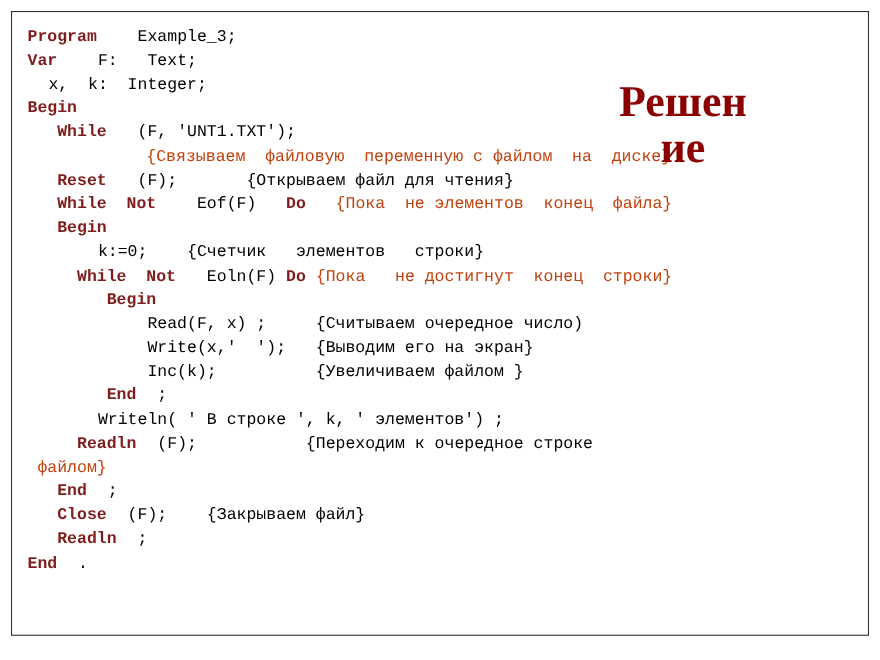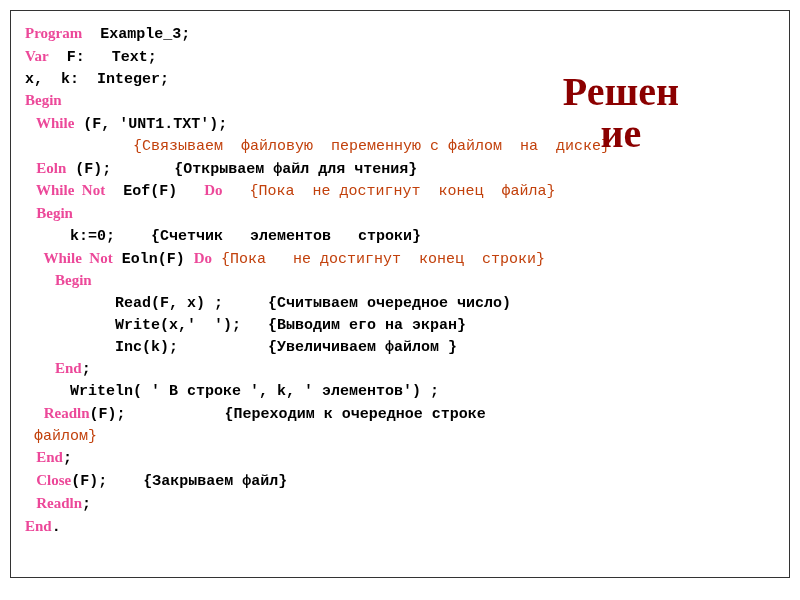--- a/index.html
+++ b/index.html
@@ -30,50 +30,50 @@
     text-align: center;
     line-height: 1.05;
   }
   .code {
     font-size: 15px;
     line-height: 1.45;
     white-space: pre;
     color: #000;
   }
   .kw {
-    color: #ec4899;
+    color: #7f1d1d;
     font-weight: bold;
-    font-family: Liberation Serif, serif;
   }
   .plain {
     color: #c2410c;
   }
   .bold {
-    font-weight: bold;
+    font-weight: normal;
     color: #000;
+    margin-left: 19px;
   }
 </style>
 </head>
 <body>
 
 <div class="container">
 
   <div class="title">
     <span>Решен</span><br>
     <span>ие</span>
   </div>
 
   <div class="code"><span class="kw">Program</span><span class="bold">  Example_3;</span>
 <span class="kw">Var</span><span class="bold">  F:   Text;</span>
 <span class="bold">x,  k:  Integer;</span>
 <span class="kw">Begin</span>
 <span class="kw">   While</span><span class="bold"> (F, 'UNT1.TXT');</span>
 <span class="plain">            {Связываем  файловую  переменную с файлом  на  диске}</span>
-<span class="kw">   Eoln</span><span class="bold"> (F);       {Открываем файл для чтения}</span>
-<span class="kw">   While</span><span class="kw">  Not</span><span class="bold">  Eof(F)   </span><span class="kw">Do</span><span class="plain">   {Пока  не достигнут  конец  файла}</span>
+<span class="kw">   Reset</span><span class="bold"> (F);       {Открываем файл для чтения}</span>
+<span class="kw">   While</span><span class="kw">  Not</span><span class="bold">  Eof(F)   </span><span class="kw">Do</span><span class="plain">   {Пока  не элементов  конец  файла}</span>
 <span class="kw">   Begin</span>
 <span class="bold">     k:=0;    {Счетчик   элементов   строки}</span>
 <span class="kw">     While</span><span class="kw">  Not</span><span class="bold"> Eoln(F) </span><span class="kw">Do</span><span class="plain"> {Пока   не достигнут  конец  строки}</span>
 <span class="kw">        Begin</span>
 <span class="bold">          Read(F, x) ;     {Считываем очередное число)</span>
 <span class="bold">          Write(x,'  ');   {Выводим его на экран}</span>
 <span class="bold">          Inc(k);          {Увеличиваем файлом }</span>
 <span class="kw">        End</span><span class="bold">;</span>
 <span class="bold">     Writeln( ' В строке ', k, ' элементов') ;</span>
 <span class="kw">     Readln</span><span class="bold">(F);           {Переходим к очередное строке</span>

